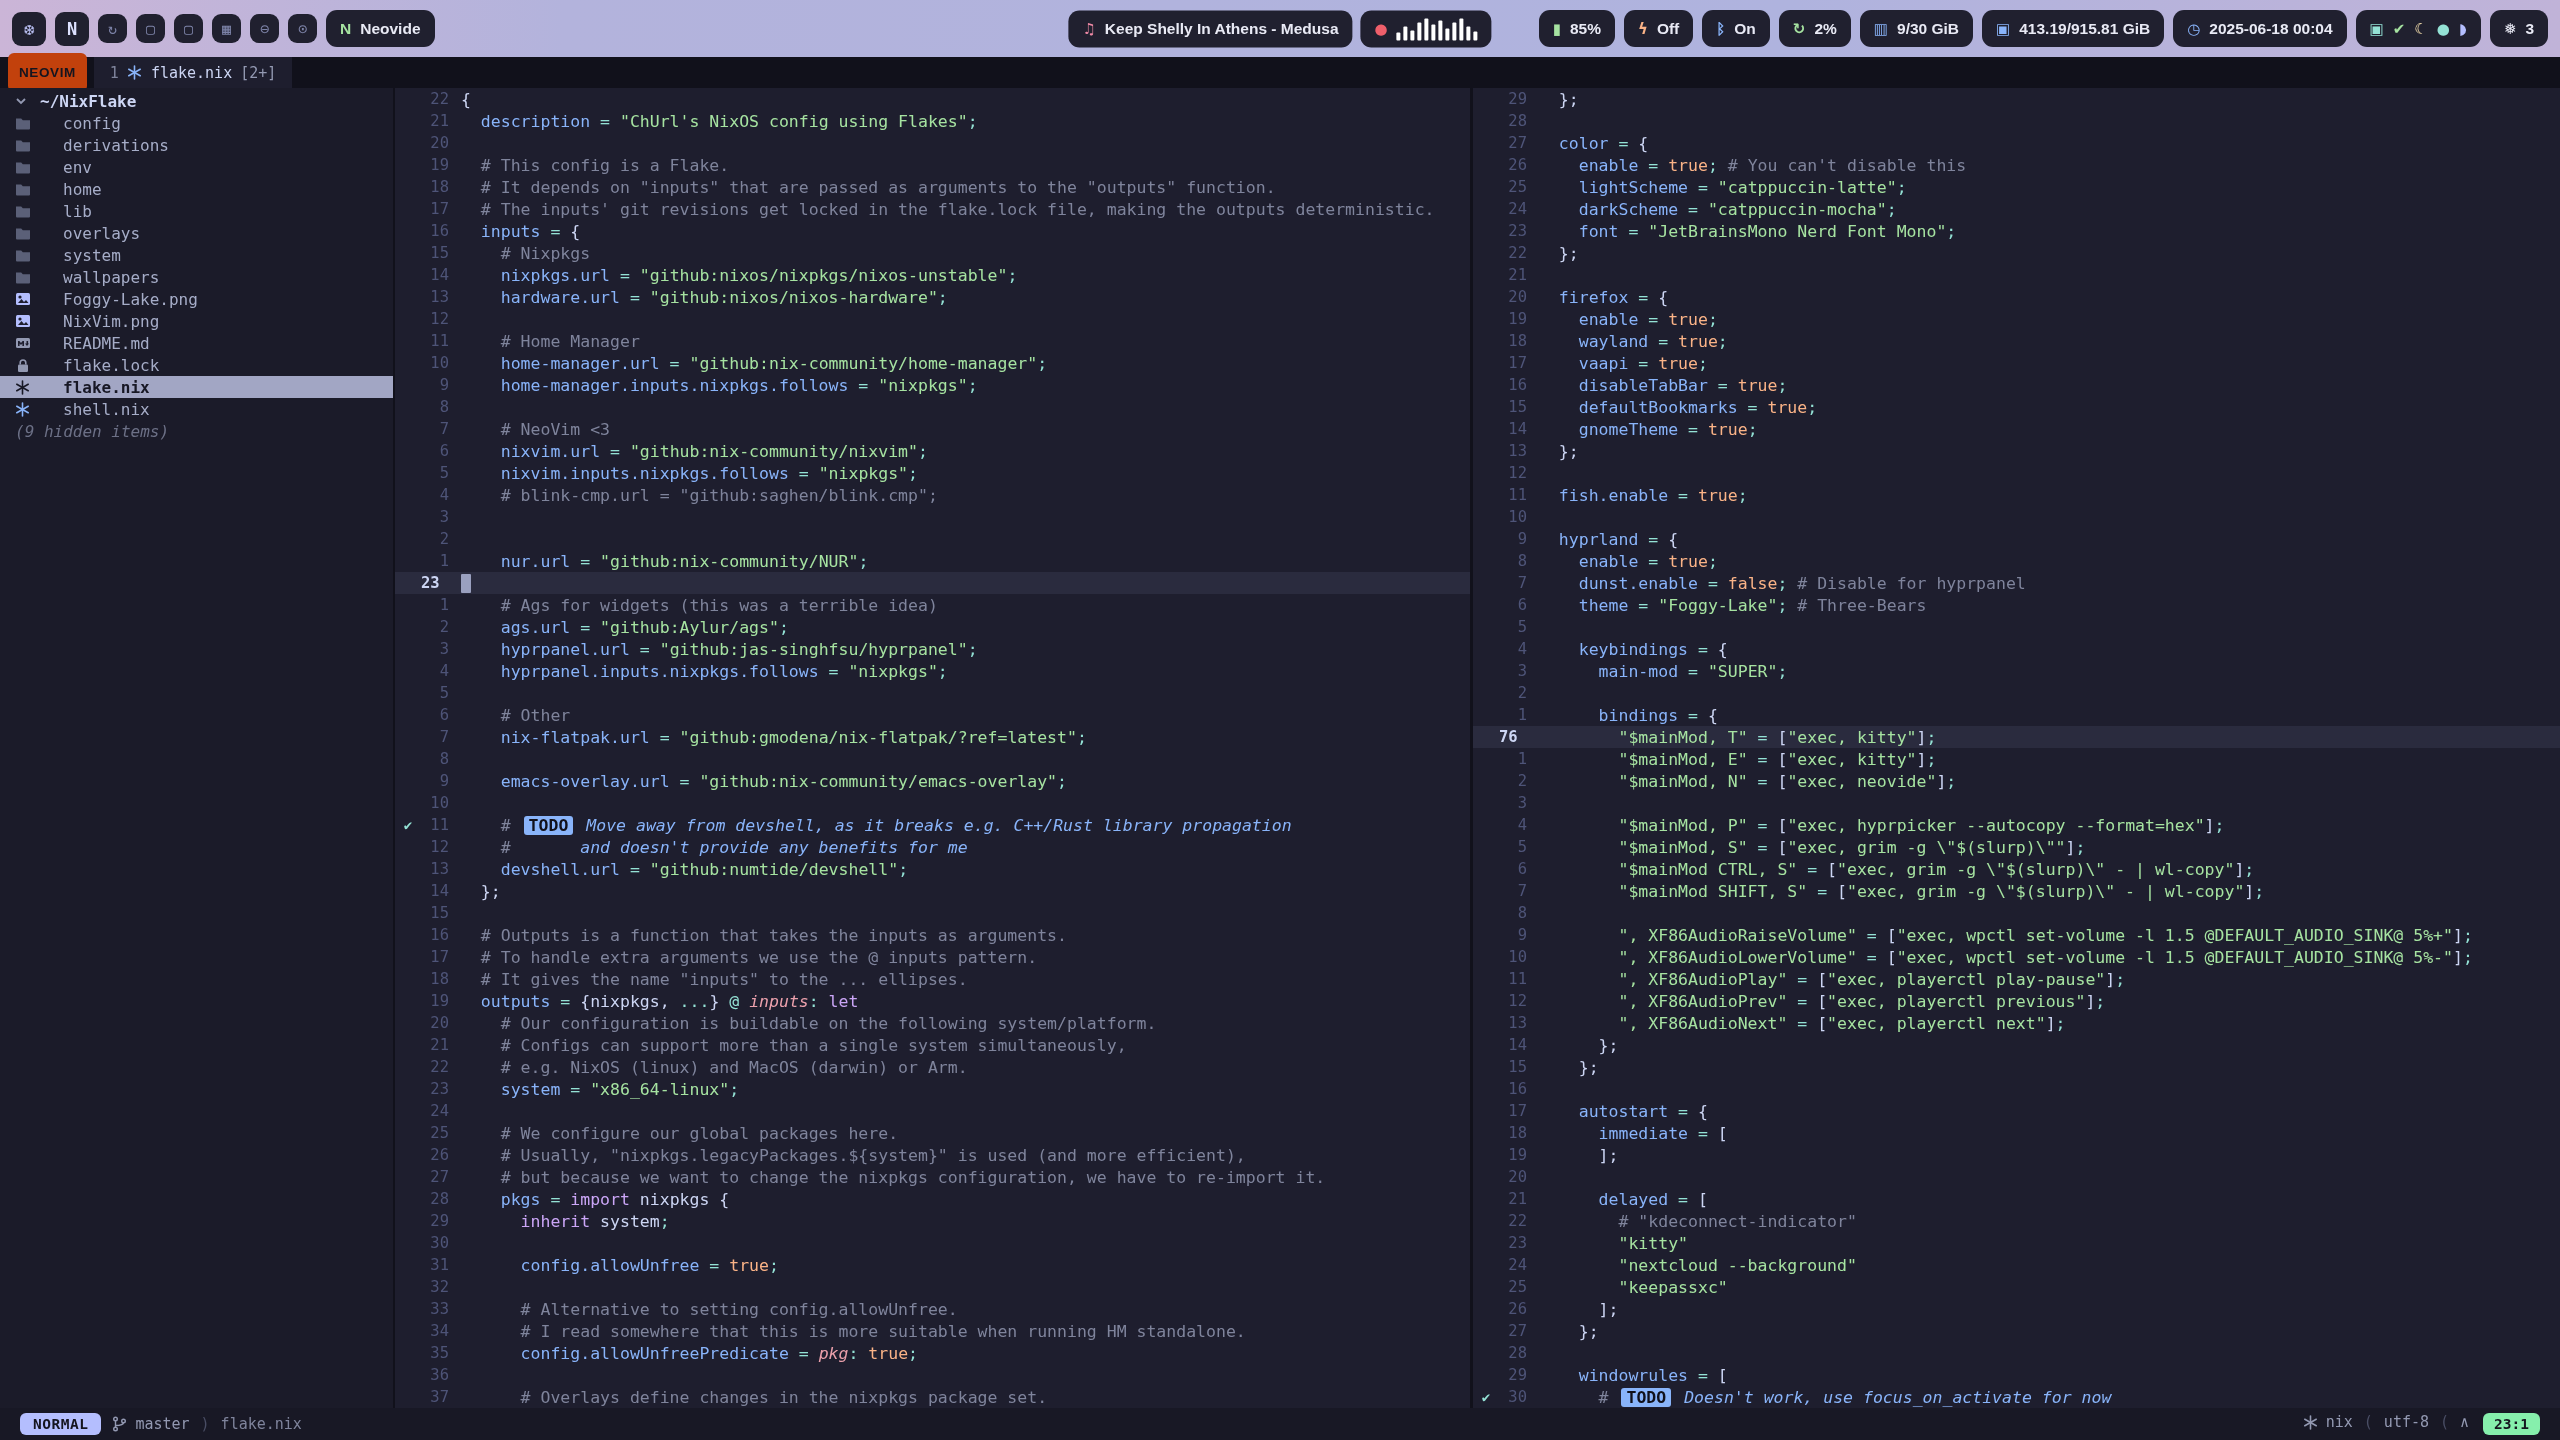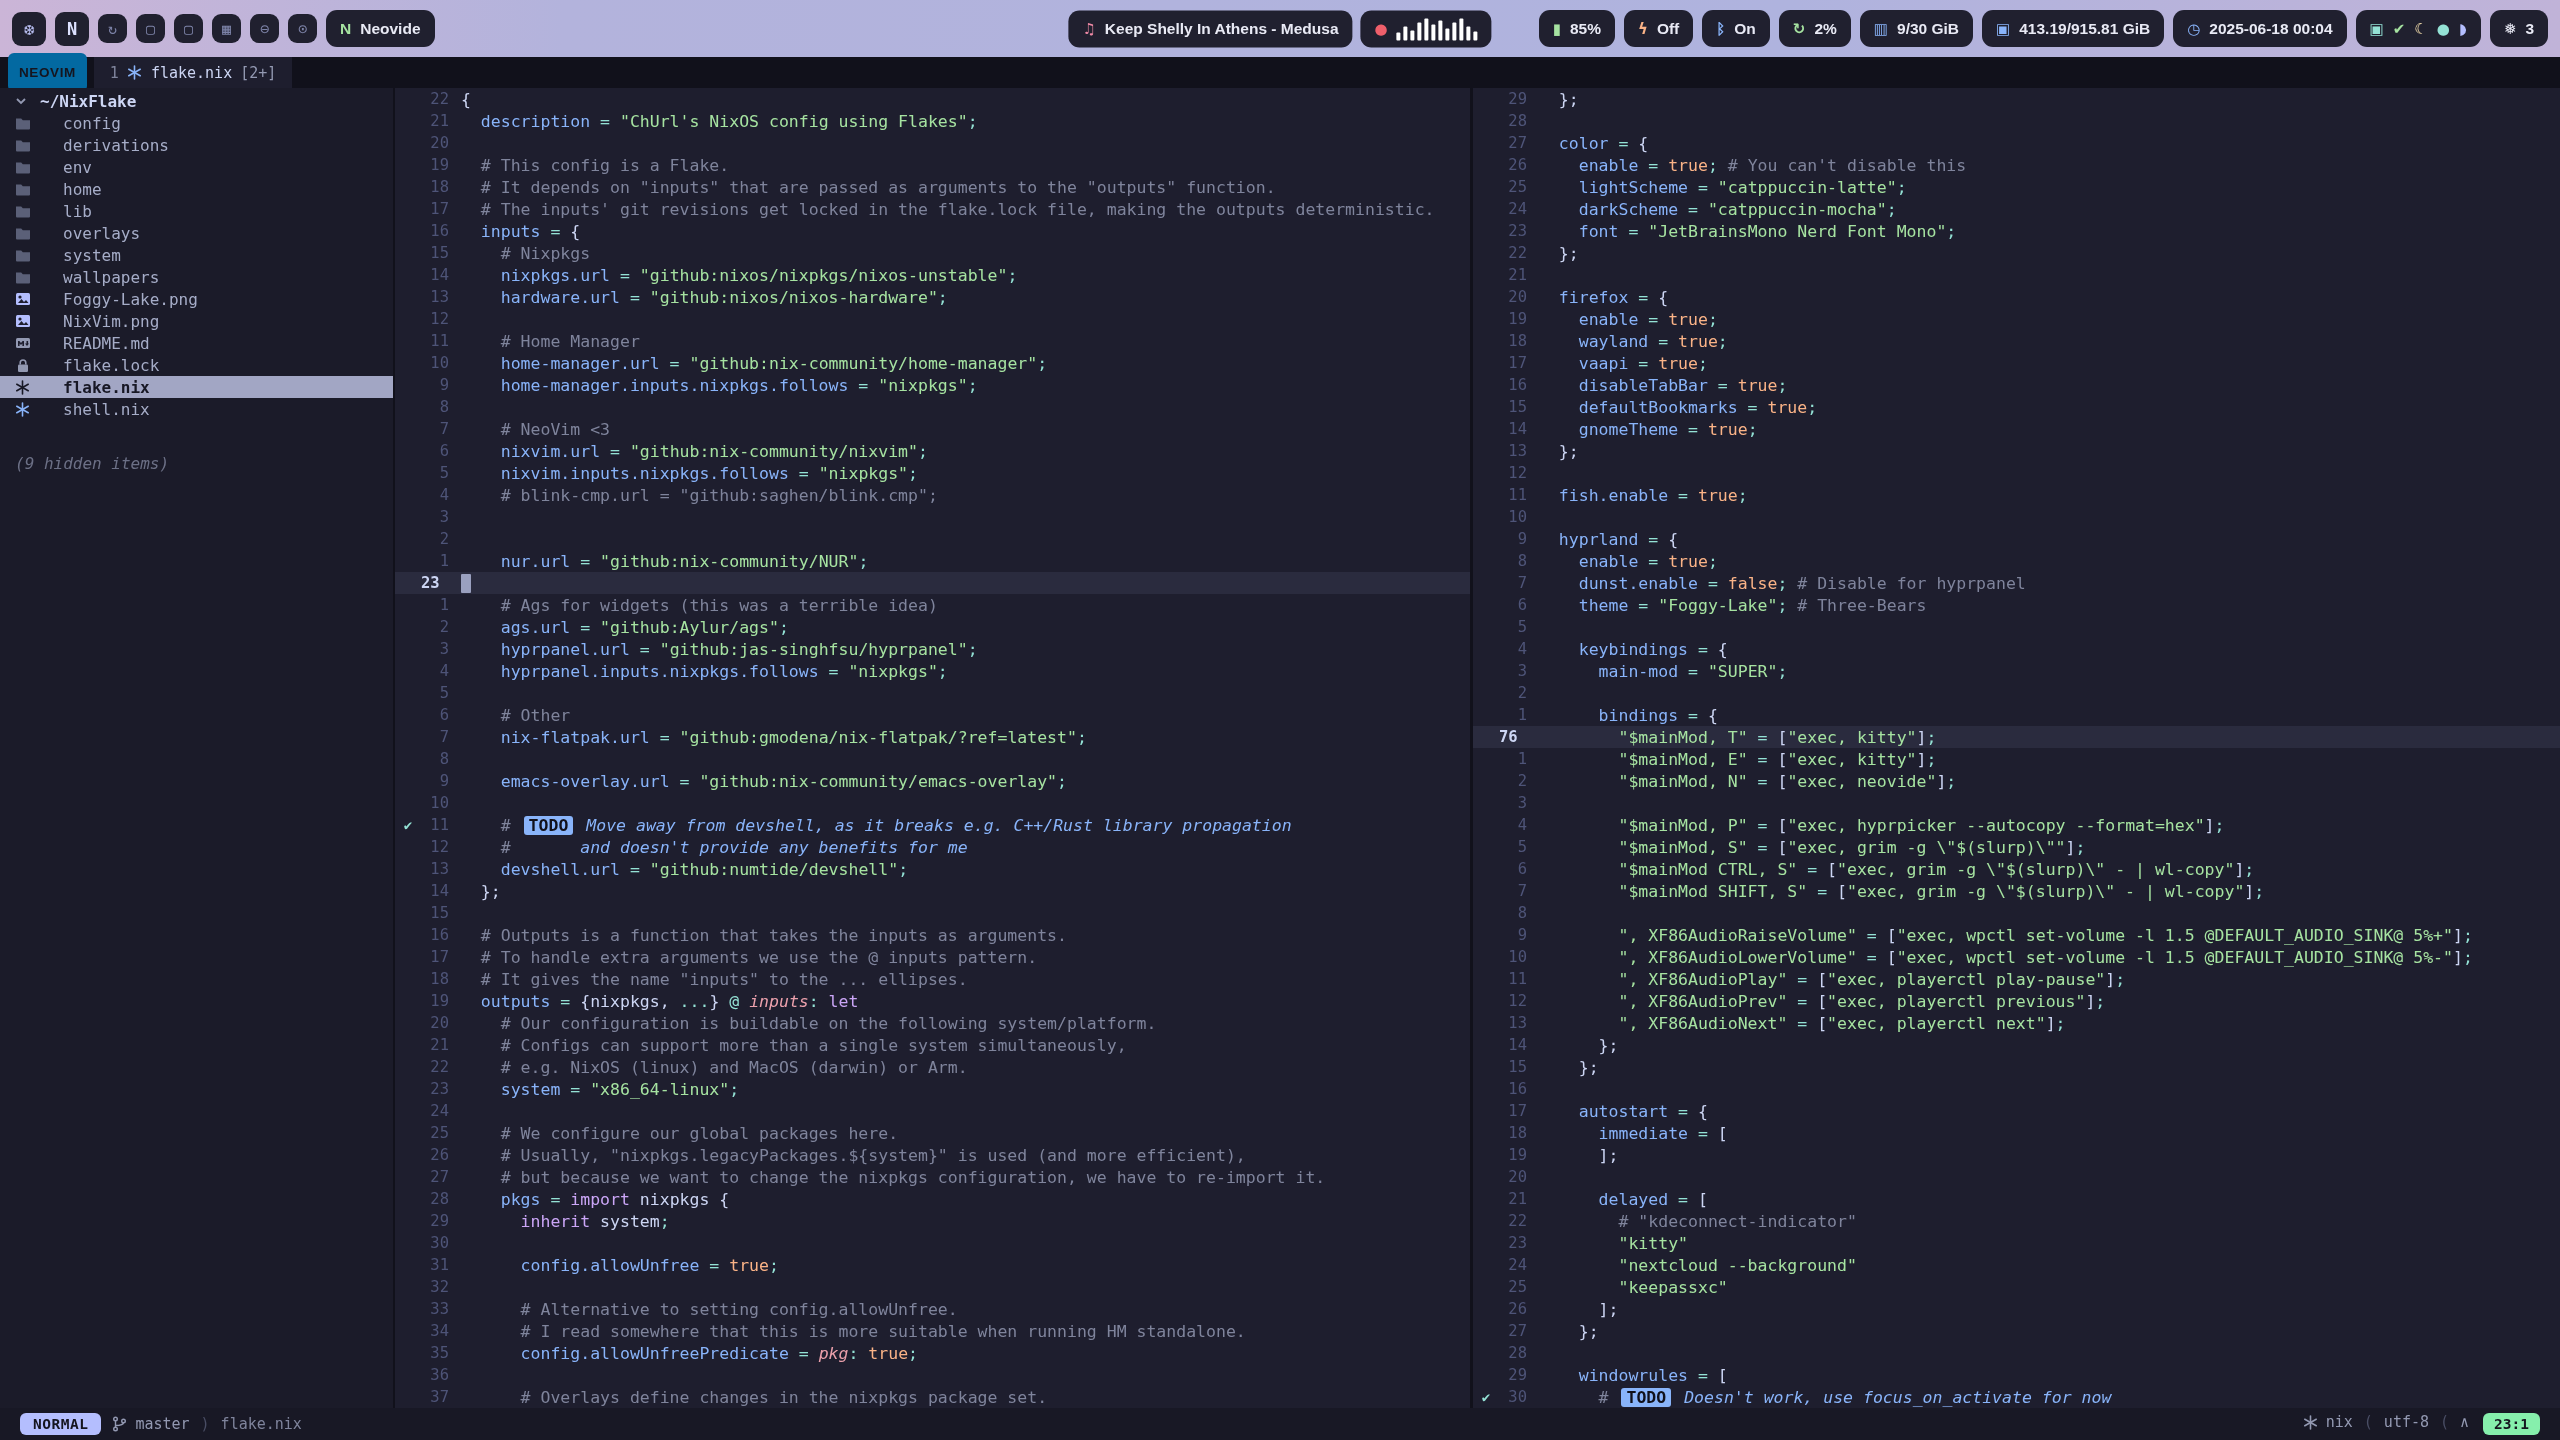--- a/index.html
+++ b/index.html
@@ -20,35 +20,35 @@
   .pill .picon{font-size:15px;font-family:"DejaVu Sans",sans-serif;}
   .tb-center{position:absolute;left:50%;top:50%;transform:translate(-50%,-50%);display:flex;gap:8px;}
   .eq-bars{display:flex;align-items:flex-end;gap:3px;height:24px;}
   .eq-bars i{display:block;width:4px;background:#ffffff;border-radius:1px;}
   .tb-right{margin-left:auto;display:flex;align-items:center;gap:9px;}
   .tray-ico{font-size:15px;font-family:"DejaVu Sans",sans-serif;}
 
   
   .nvim{position:absolute;top:57px;left:0;right:0;bottom:0;display:flex;flex-direction:column;}
   .bufferline{height:31px;background:#11111b;display:flex;align-items:center;flex:0 0 31px;}
-  .nv-chip{margin:0 7px 0 8px;background:#0369a1;color:#15151f;font-weight:700;font-size:13.5px;
+  .nv-chip{margin:0 7px 0 8px;background:#c2410c;color:#15151f;font-weight:700;font-size:13.5px;
            letter-spacing:.6px;padding:12px 11px;border-radius:6px;font-family:"Liberation Sans",sans-serif;}
   .tab{height:100%;display:flex;align-items:center;gap:8px;padding:0 16px;background:#1e1e2e;
        color:#cdd6f4;font-size:15px;}
   .tab-num{color:#7f849c;}
   .tab-mod{color:#9399b2;}
 
   .main{flex:1;display:flex;min-height:0;}
   .tree{width:395px;flex:0 0 395px;background:#1b1b29;border-right:2px solid #11111b;
         padding-top:2px;box-sizing:border-box;font-size:16px;overflow:hidden;}
   .titem{height:22px;display:flex;align-items:center;gap:9px;padding-left:15px;color:#bac2de;white-space:nowrap;}
   .titem.root{font-weight:700;color:#cdd6f4;}
   .titem.file{color:#a6adc8;gap:32px;}
   .titem.selected{background:#a2a6c4;color:#181825;font-weight:600;}
-  .titem.dim{color:#6c7086;font-style:italic;margin-top:32px;}
+  .titem.dim{color:#6c7086;font-style:italic;}
   .ticon{display:flex;align-items:center;flex:0 0 16px;}
 
   .win{position:relative;overflow:hidden;background:#1e1e2e;}
   #win-left{flex:0 0 1075px;}
   .vsep{flex:0 0 3px;background:#11111b;}
   #win-right{flex:1;}
 
   .eline{display:flex;height:22px;align-items:center;white-space:pre;font-size:16.5px;}
   .eline.cur{background:#2a2b3e;}
   .sign{flex:0 0 26px;text-align:center;color:#94e2d5;font-size:14px;}

